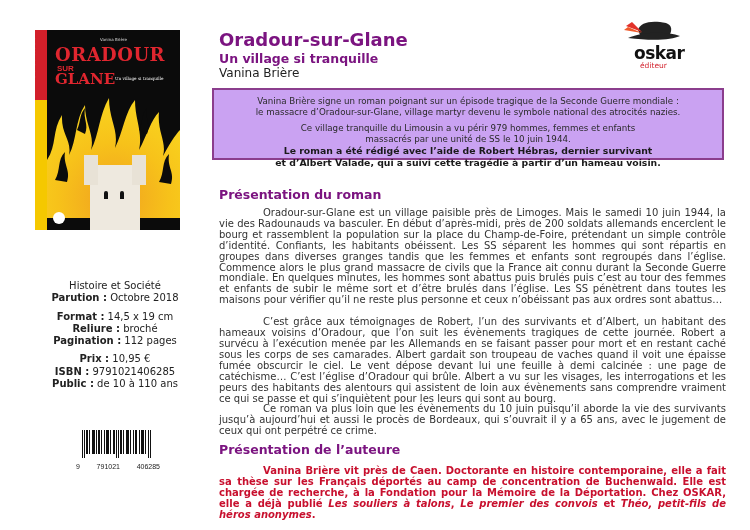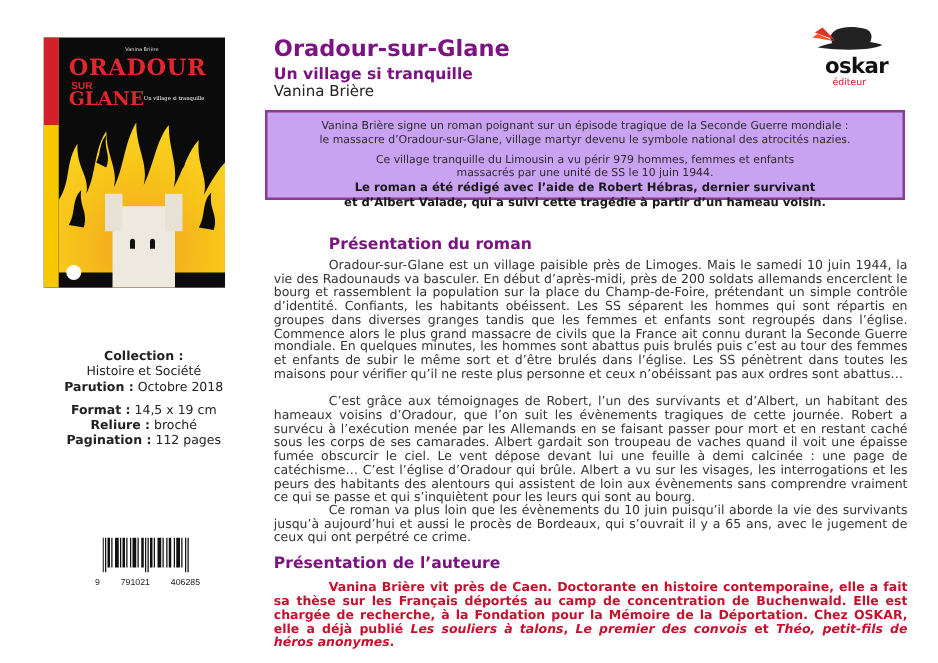--- a/index.html
+++ b/index.html
@@ -20,21 +20,21 @@
   .cover .tower .w{position:absolute;width:4px;height:8px;background:#111;border-radius:2px 2px 0 0;}
   .cover .badge{position:absolute;left:18px;top:182px;width:12px;height:12px;border-radius:50%;background:#fff;}
   .meta{position:absolute;left:30px;top:280px;width:170px;text-align:center;font-size:10px;line-height:12.3px;color:#222;}
   .meta b{font-weight:bold;}
   .meta .grp{margin-bottom:6px;}
   .barcode{position:absolute;left:82px;top:430px;width:70px;height:28px;}
   .barcode-num{position:absolute;left:76px;top:463px;width:84px;font-size:7px;color:#222;font-family:"Liberation Sans",sans-serif;display:flex;justify-content:space-between;}
   .title{position:absolute;left:219px;top:29px;font-size:18px;font-weight:bold;color:#7b1480;}
   .subtitle{position:absolute;left:219px;top:51px;font-size:12.5px;font-weight:bold;color:#7b1480;}
   .author{position:absolute;left:219px;top:66px;font-size:12px;color:#222;}
-  .logo{position:absolute;left:648px;top:18px;width:60px;height:52px;}
+  .logo{position:absolute;left:622px;top:18px;width:60px;height:52px;}
   .logo .word{position:absolute;left:12px;top:25px;font-size:17px;font-weight:bold;color:#111;letter-spacing:-0.5px;}
   .logo .ed{position:absolute;left:18px;top:43px;font-size:7.5px;color:#d21f2a;}
   .box{position:absolute;left:212px;top:88px;width:512px;height:72px;background:#caa2f2;border:2px solid #8b3d8d;box-sizing:border-box;text-align:center;font-size:8.7px;line-height:11px;color:#2a2a2a;padding-top:6px;}
   .box p{margin:0 0 5px 0;}
   .box .bold{font-weight:bold;font-size:9.3px;line-height:11.5px;color:#1a1a1a;}
   .h2{position:absolute;left:219px;font-size:12.5px;font-weight:bold;color:#7b1480;}
   .body{position:absolute;left:219px;width:507px;font-size:10px;line-height:10.9px;text-align:justify;color:#333;}
   .body p{margin:0;text-indent:44px;}
   .red{color:#c8102e;font-weight:bold;}
 </style>
@@ -69,28 +69,32 @@
     <div class="tl"></div>
       <div class="tr"></div>
     <div class="w" style="left:14px;top:26px;"></div>
     <div class="w" style="left:30px;top:26px;"></div>
   </div>
   <div class="badge"></div>
 </div>
 
 <div class="meta">
   <div class="grp">
-    <div><b>Collection :</b></div>
     <div>Histoire et Société</div>
     <div><b>Parution :</b> <span>Octobre 2018</span></div>
   </div>
   <div class="grp">
     <div><b>Format :</b> <span>14,5 x 19 cm</span></div>
     <div><b>Reliure :</b> <span>broché</span></div>
     <div><b>Pagination :</b> <span>112 pages</span></div>
+  </div>
+  <div class="grp">
+    <div><b>Prix :</b> <span>10,95 €</span></div>
+    <div><b>ISBN :</b> <span>9791021406285</span></div>
+    <div><b>Public :</b> <span>de 10 à 110 ans</span></div>
   </div>
 </div>
 
 <svg class="barcode" viewBox="0 0 70 28" preserveAspectRatio="none">
   <g fill="#111">
     <rect x="0" y="0" width="1" height="28"></rect>
       <rect x="2" y="0" width="1" height="28"></rect>
     <rect x="4" y="0" width="2" height="24"></rect>
       <rect x="7" y="0" width="1" height="24"></rect>
     <rect x="10" y="0" width="3" height="24"></rect>
@@ -143,21 +147,21 @@
     <span>le massacre d’Oradour-sur-Glane, village martyr devenu le symbole national des atrocités nazies.</span>
   </p>
   <p style="margin-bottom:0;">
     <span>Ce village tranquille du Limousin a vu périr 979 hommes, femmes et enfants</span><br>
     <span>massacrés par une unité de SS le 10 juin 1944.</span><br>
     <span class="bold">Le roman a été rédigé avec l’aide de Robert Hébras, dernier survivant</span><br>
     <span class="bold">et d’Albert Valade, qui a suivi cette tragédie à partir d’un hameau voisin.</span>
   </p>
 </div>
 
-<div class="h2" style="top:187px;margin-left:44px;">Présentation du roman</div>
+<div class="h2" style="top:187px;">Présentation du roman</div>
 <div class="body" style="top:208px;">
   <p style="margin-bottom:11px;">Oradour-sur-Glane est un village paisible près de Limoges. Mais le samedi 10 juin 1944, la vie des Radounauds va basculer. En début d’après-midi, près de 200 soldats allemands encerclent le bourg et rassemblent la population sur la place du Champ-de-Foire, prétendant un simple contrôle d’identité. Confiants, les habitants obéissent. Les SS séparent les hommes qui sont répartis en groupes dans diverses granges tandis que les femmes et enfants sont regroupés dans l’église. Commence alors le plus grand massacre de civils que la France ait connu durant la Seconde Guerre mondiale. En quelques minutes, les hommes sont abattus puis brulés puis c’est au tour des femmes et enfants de subir le même sort et d’être brulés dans l’église. Les SS pénètrent dans toutes les maisons pour vérifier qu’il ne reste plus personne et ceux n’obéissant pas aux ordres sont abattus…</p>
   <p>C’est grâce aux témoignages de Robert, l’un des survivants et d’Albert, un habitant des hameaux voisins d’Oradour, que l’on suit les évènements tragiques de cette journée. Robert a survécu à l’exécution menée par les Allemands en se faisant passer pour mort et en restant caché sous les corps de ses camarades. Albert gardait son troupeau de vaches quand il voit une épaisse fumée obscurcir le ciel. Le vent dépose devant lui une feuille à demi calcinée : une page de catéchisme… C’est l’église d’Oradour qui brûle. Albert a vu sur les visages, les interrogations et les peurs des habitants des alentours qui assistent de loin aux évènements sans comprendre vraiment ce qui se passe et qui s’inquiètent pour les leurs qui sont au bourg.</p>
   <p>Ce roman va plus loin que les évènements du 10 juin puisqu’il aborde la vie des survivants jusqu’à aujourd’hui et aussi le procès de Bordeaux, qui s’ouvrait il y a 65 ans, avec le jugement de ceux qui ont perpétré ce crime.</p>
 </div>
 
 <div class="h2" style="top:442px;text-align:right;">Présentation de l’auteure</div>
 <div class="body red" style="top:466px;">
   <p><b>Vanina Brière</b><span> vit près de Caen. Doctorante en histoire contemporaine, elle a fait sa thèse sur les Français déportés au camp de concentration de Buchenwald. Elle est chargée de recherche, à la Fondation pour la Mémoire de la Déportation. Chez OSKAR, elle a déjà publié </span><i>Les souliers à talons</i><span>, </span><i>Le premier des convois</i><span> et </span><i>Théo, petit-fils de héros anonymes</i><span>.</span></p>
 </div>

